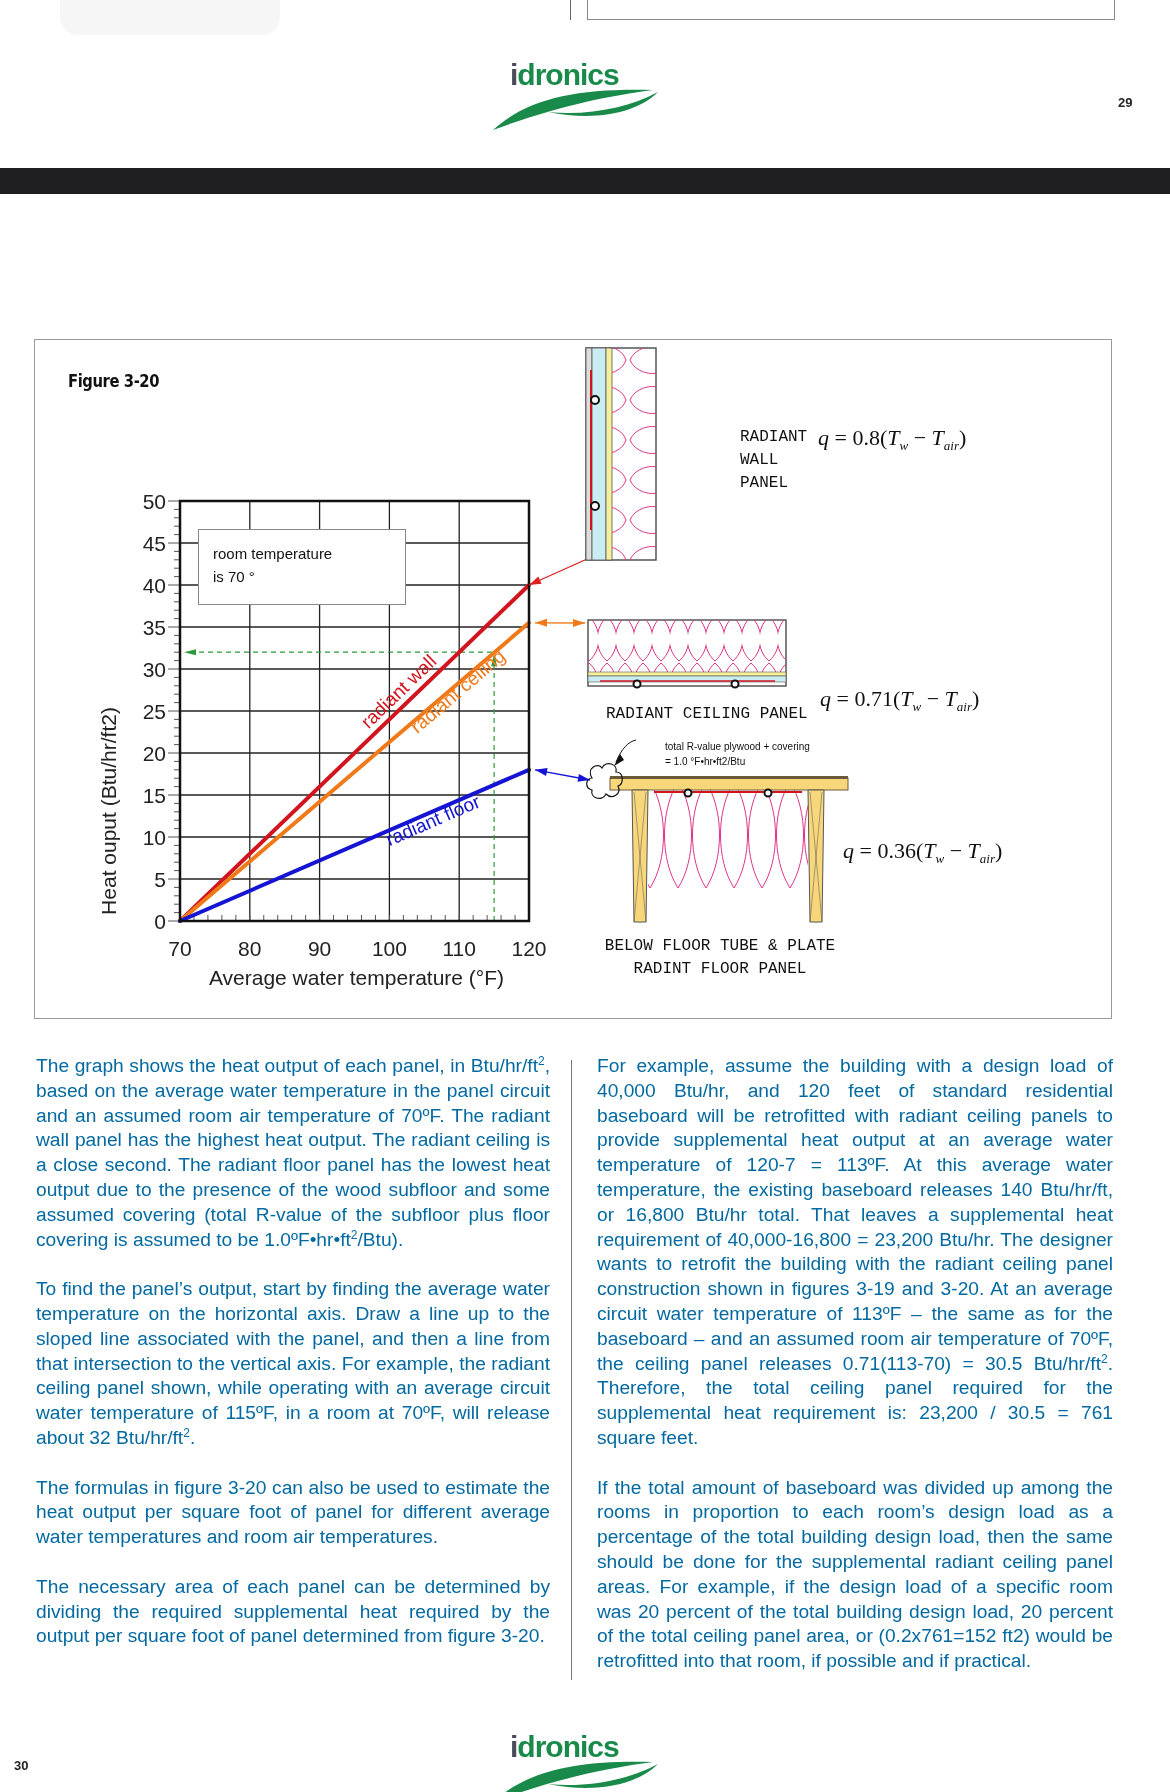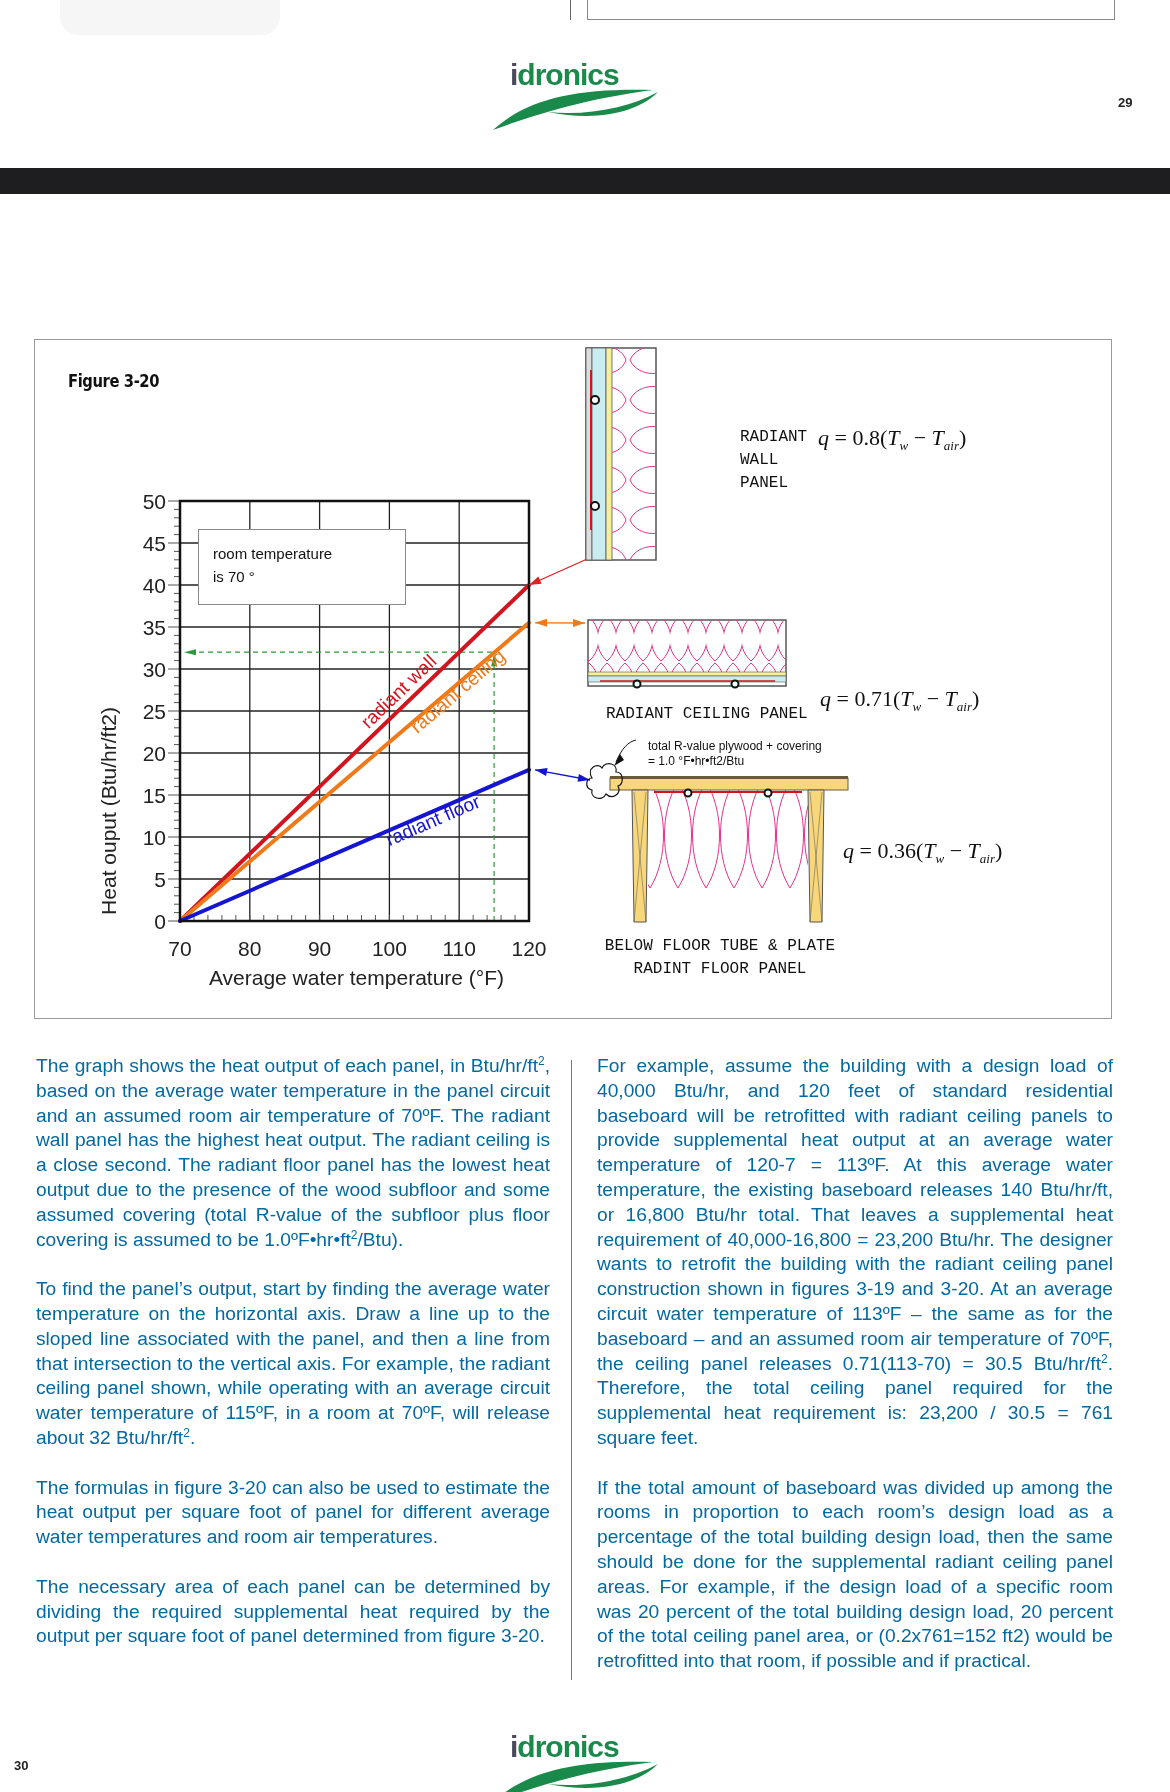--- a/index.html
+++ b/index.html
@@ -262,21 +262,21 @@
 </div>
 <div class="abs eq" style="left:818px; top:425px;">
   <i>q</i><span> = </span><span>0.8</span><span>(</span><i>T</i><sub>w</sub><span> − </span><i>T</i><sub>air</sub><span>)</span>
 </div>
 
 <div class="abs panel-label" style="left:606px; top:703px;">RADIANT CEILING PANEL</div>
 <div class="abs eq" style="left:820px; top:646px;margin-top:40px;">
   <i>q</i><span> = </span><span>0.71</span><span>(</span><i>T</i><sub>w</sub><span> − </span><i>T</i><sub>air</sub><span>)</span>
 </div>
 
-<div class="abs" style="left:648px; top:739px; font-size:12px; line-height:15px; color:#111;">
+<div class="abs" style="left:665px; top:739px; font-size:10px; line-height:15px; color:#111;">
   <div>total R-value plywood + covering</div>
   <div>= 1.0 °F•hr•ft2/Btu</div>
 </div>
 <div class="abs panel-label" style="left:590px; top:935px; width:260px; text-align:center;">
   <div>BELOW FLOOR TUBE &amp; PLATE</div>
   <div>RADINT FLOOR PANEL</div>
 </div>
 <div class="abs eq" style="left:843px; top:838px;">
   <i>q</i><span> = </span><span>0.36</span><span>(</span><i>T</i><sub>w</sub><span> − </span><i>T</i><sub>air</sub><span>)</span>
 </div>

